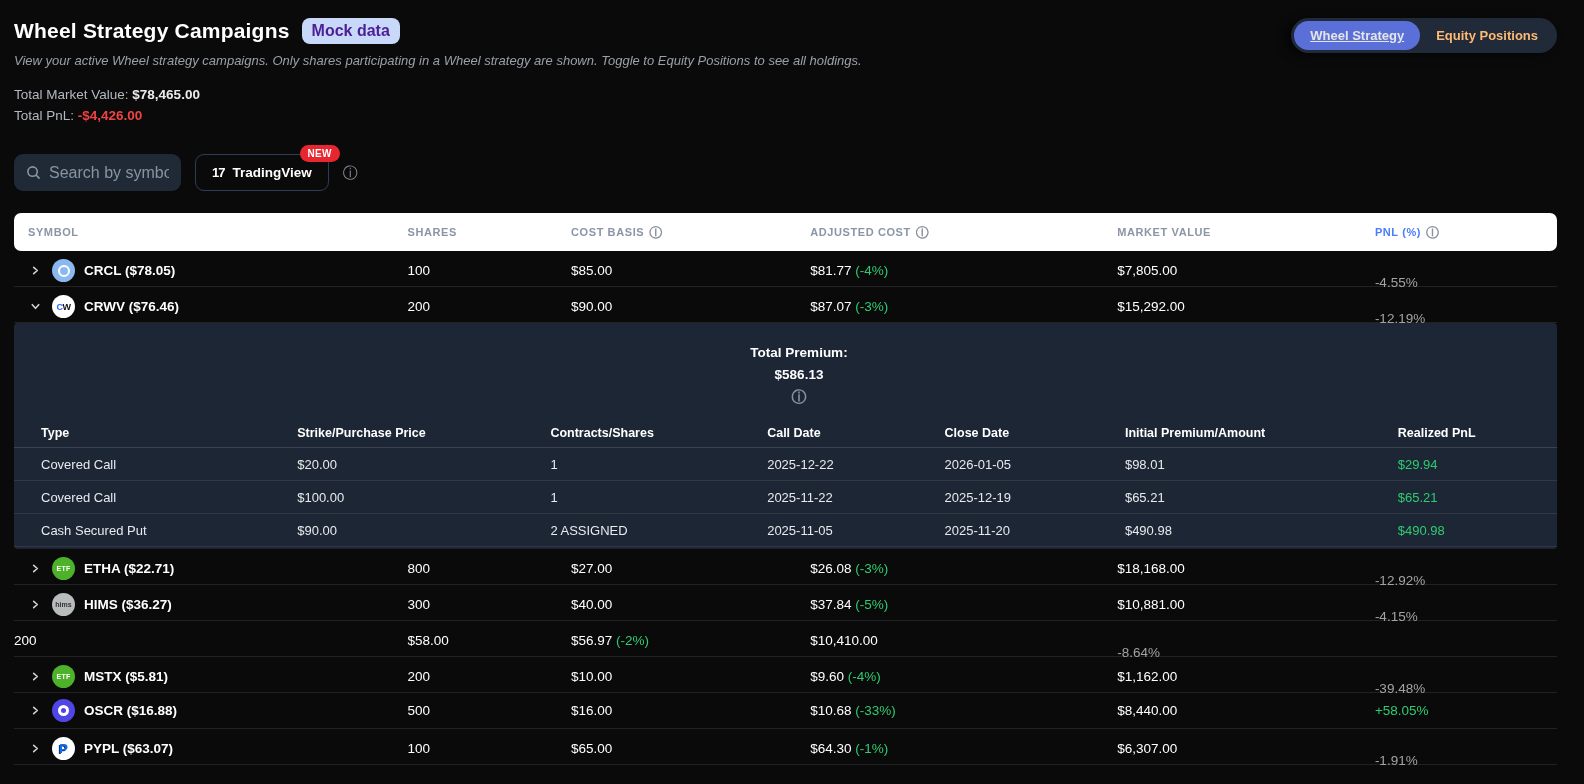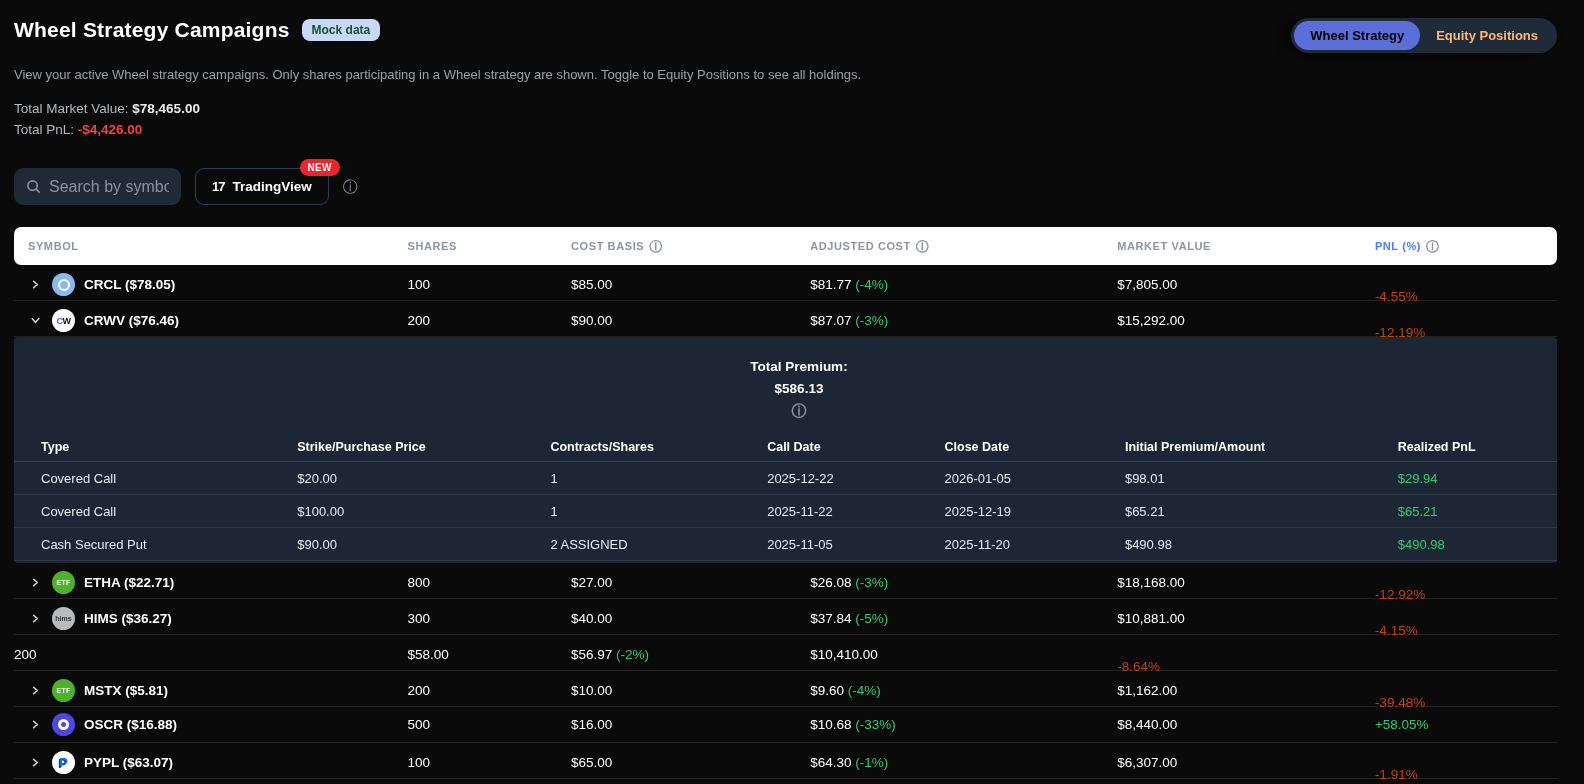--- a/index.html
+++ b/index.html
@@ -4,29 +4,29 @@
 <style>
   * { margin:0; padding:0; box-sizing:border-box; }
   html,body { width:1584px; height:784px; background:#0a0a0a; overflow:hidden;
     font-family:"Liberation Sans", sans-serif; color:#fff; }
   .content { width:1543px; margin-left:14px; }
 
   
   .top-bar { display:flex; justify-content:space-between; align-items:flex-start; padding-top:18px; }
   .title-wrap { display:flex; align-items:center; gap:12px; }
   h1 { font-size:21px; font-weight:700; letter-spacing:.2px; }
-  .mock-badge { background:#c8d8f8; color:#14532d; font-size:12px; font-weight:700;
+  .mock-badge { background:#c8d8f8; color:#4c1d95; font-size:16px; font-weight:700;
     padding:4px 10px; border-radius:8px; }
   .toggle { background:#212a38; border-radius:999px; padding:3px; display:flex; align-items:center;
     box-shadow:-6px 2px 10px rgba(0,0,0,.55); }
   .toggle-btn { font-size:13px; font-weight:700; padding:7px 16px; border-radius:999px;
     border:none; cursor:pointer; background:transparent; color:#fdba74; font-family:inherit; }
-  .toggle-btn.active { background:#5a70d8; color:#000000; }
-
-  .desc { margin-top:14px; font-size:13px; color:#9aa0a8; }
+  .toggle-btn.active { background:#5a70d8; color:#e5e5e5;text-decoration:underline; }
+
+  .desc { font-size:13px; color:#9aa0a8;font-style:italic; }
   .totals { margin-top:16px; font-size:13.5px; color:#b3b8bf; line-height:21px; }
   .totals b { color:#ececec; font-weight:700;margin-top:32px; }
   .totals .neg { color:#f04343; font-weight:700; }
 
   
   .toolbar { margin-top:28px; display:flex; align-items:center; gap:14px; }
   .search-box { background:#202936; border-radius:9px; height:37px; width:167px;
     display:flex; align-items:center; padding:0 12px; gap:8px; }
   .search-box input { background:transparent; border:none; outline:none; color:#dfe3e8;
     font-size:16px; width:120px; font-family:inherit; }
@@ -49,21 +49,21 @@
   .thead .pnl-head { color:#4a7dfc; }
   .thead .info-i { font-size:13px; }
 
   .row { height:36px; border-bottom:1px solid #222; font-size:13.5px; cursor:pointer; }
   .sym-cell { display:flex; align-items:center; gap:9px; padding-left:13px; }
   .chev { width:16px; height:16px; flex:none; display:flex; align-items:center; justify-content:center; }
   .logo { width:23px; height:23px; border-radius:50%; flex:none; display:flex; align-items:center;
     justify-content:center; font-weight:700; overflow:hidden; }
   .sym-label { font-weight:700; font-size:13.5px; }
   .pct-green { color:#2ecc71; }
-  .val-red { color:#c2410c;margin-top:24px; }
+  .val-red { color:#a3a3a3;margin-top:24px; }
   .val-green { color:#2ecc71; }
 
   
   .panel { background:#1d2634; border-radius:4px; padding:16px 0 2px 0; }
   .premium-line { display:flex; align-items:center; gap:7px; padding:6px 0 14px 27px;
     font-size:13.5px; font-weight:700;flex-direction:column; }
   .grid-sub { display:grid; grid-template-columns:16.9% 16.7% 14.3% 11.7% 11.9% 18% 1fr;
     align-items:center; padding-left:27px; }
   .sub-head { height:30px; font-size:12.5px; font-weight:700; color:#fff;
     border-bottom:1px solid #3a4151; }

